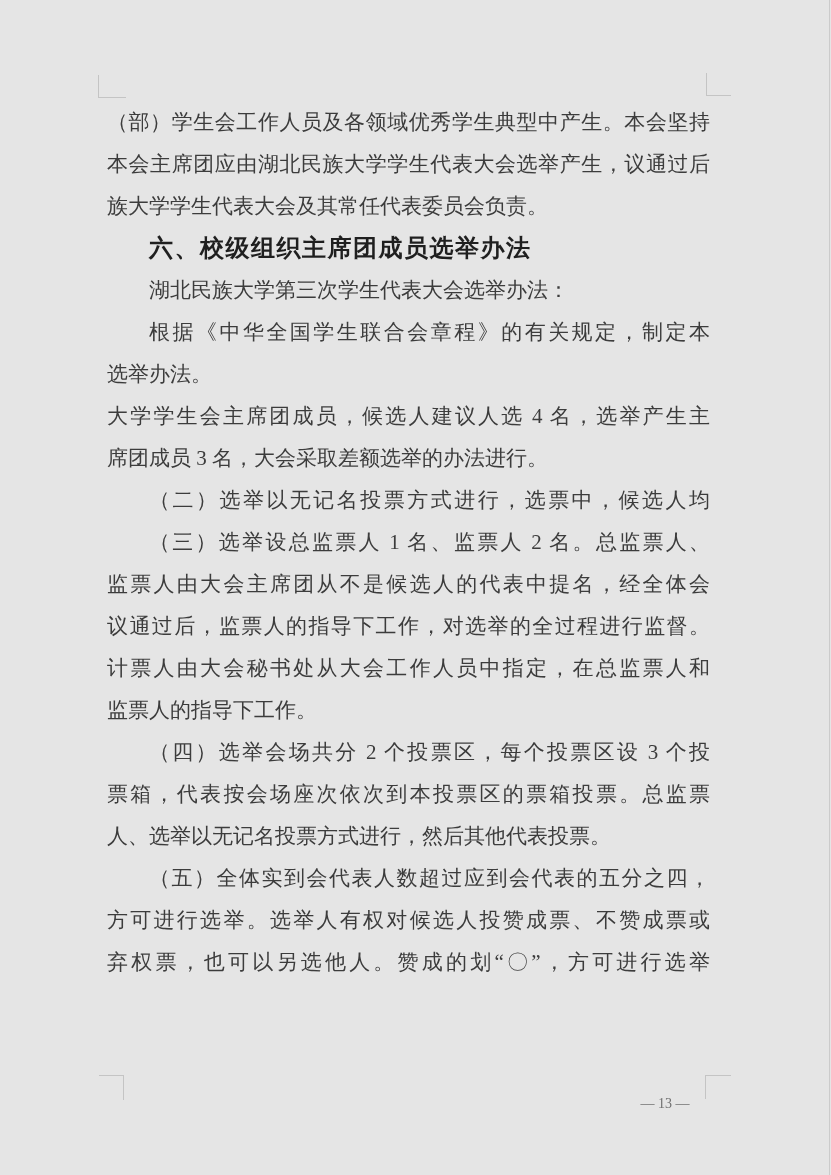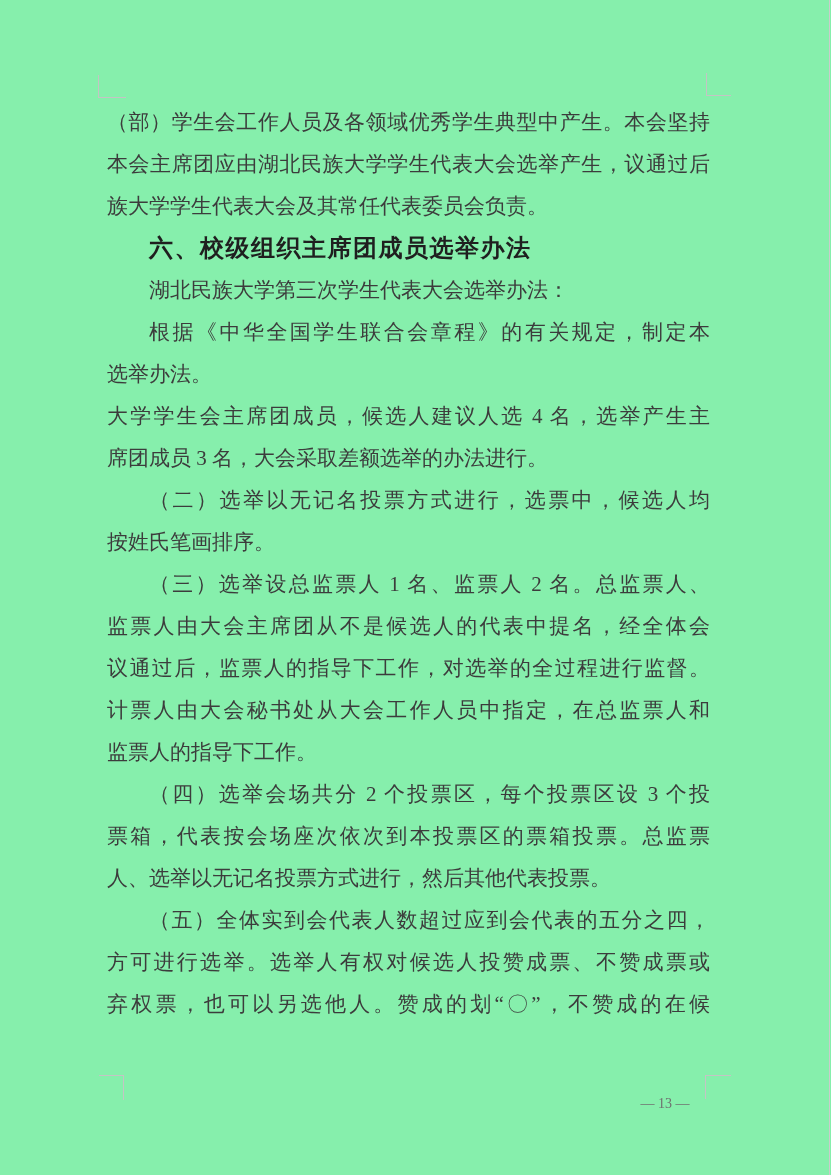--- a/index.html
+++ b/index.html
@@ -4,21 +4,21 @@
 <style>
   html, body {
     margin: 0;
     padding: 0;
     background: #ffffff;
   }
   .page {
     position: relative;
     width: 831px;
     height: 1175px;
-    background: #86efac;
+    background: #e5e5e5;
     overflow: hidden;
     font-family: "Liberation Serif", "DejaVu Serif", serif;
   }
   
   .page-edge {
     position: absolute;
     top: 0;
     right: 1px;
     width: 1px;
     height: 100%;
@@ -97,37 +97,36 @@
       <div class="para body">
         <div class="line stretch first-indent">根据《中华全国学生联合会章程》的有关规定，制定本</div>
         <div class="line">选举办法。</div>
       </div>
       <div class="para body">
         <div class="line stretch">大学学生会主席团成员，候选人建议人选 4 名，选举产生主</div>
         <div class="line">席团成员 3 名，大会采取差额选举的办法进行。</div>
       </div>
       <div class="para body">
         <div class="line stretch first-indent">（二）选举以无记名投票方式进行，选票中，候选人均</div>
-        <div class="line">按姓氏笔画排序。</div>
       </div>
       <div class="para body">
         <div class="line stretch first-indent">（三）选举设总监票人 1 名、监票人 2 名。总监票人、</div>
         <div class="line stretch">监票人由大会主席团从不是候选人的代表中提名，经全体会</div>
         <div class="line stretch">议通过后，监票人的指导下工作，对选举的全过程进行监督。</div>
         <div class="line stretch">计票人由大会秘书处从大会工作人员中指定，在总监票人和</div>
         <div class="line">监票人的指导下工作。</div>
       </div>
       <div class="para body">
         <div class="line stretch first-indent">（四）选举会场共分 2 个投票区，每个投票区设 3 个投</div>
         <div class="line stretch">票箱，代表按会场座次依次到本投票区的票箱投票。总监票</div>
         <div class="line">人、选举以无记名投票方式进行，然后其他代表投票。</div>
       </div>
       <div class="para body">
         <div class="line stretch first-indent">（五）全体实到会代表人数超过应到会代表的五分之四，</div>
         <div class="line stretch">方可进行选举。选举人有权对候选人投赞成票、不赞成票或</div>
-        <div class="line stretch">弃权票，也可以另选他人。赞成的划“〇”，不赞成的在候</div>
+        <div class="line stretch">弃权票，也可以另选他人。赞成的划“〇”，方可进行选举</div>
       </div>
     </div>
 
   <div class="page-number">— 13 —</div>
 
   <div class="page-edge"></div>
 </div>
 
 </body></html>

